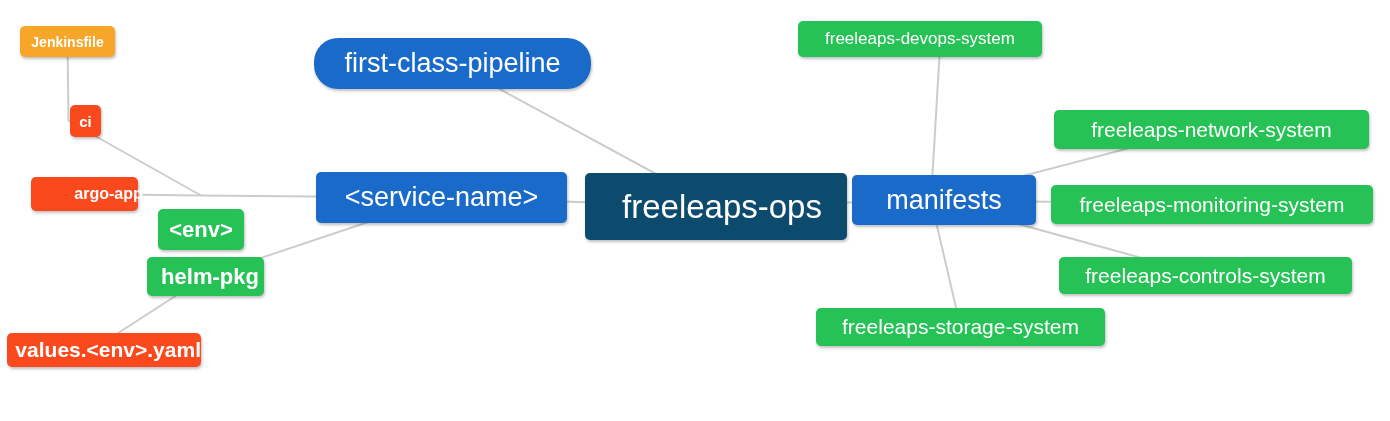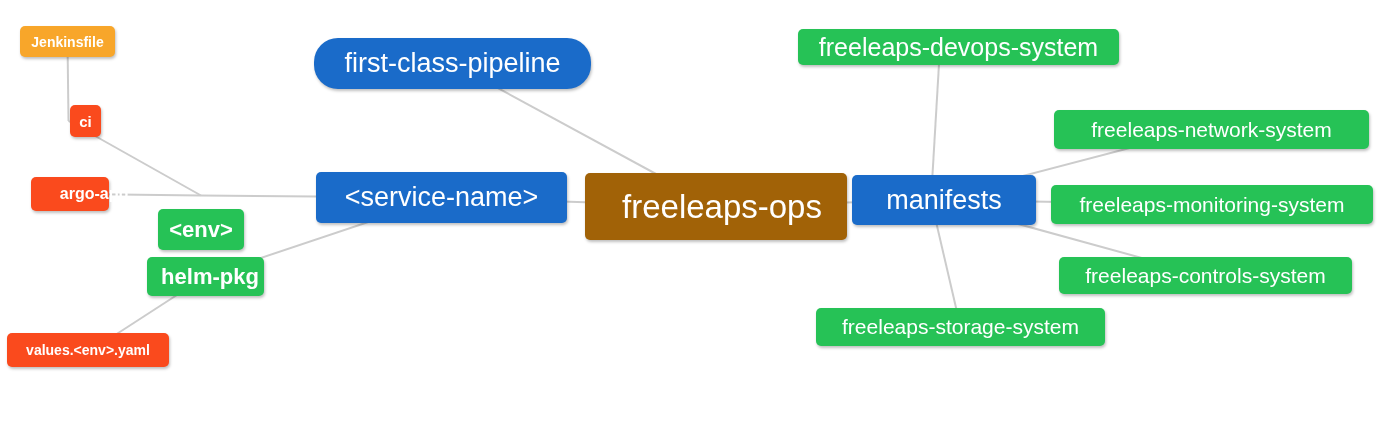--- a/index.html
+++ b/index.html
@@ -35,29 +35,29 @@
     white-space: nowrap;
     cursor: default;
     font-weight: 400;
     box-sizing: border-box;
   }
   .node span { pointer-events: none; }
 
   
   #node-jenkinsfile        { left:20px;   top:26px;  width:95px;  height:31px; font-size:14px; font-weight:700; }
   #node-ci                 { left:70px;   top:105px; width:31px;  height:32px; font-size:15px; font-weight:700; }
-  #node-argo-app           { left:31px;   top:177px; width:78px;  height:34px; font-size:16px; font-weight:700;padding-left:48px; }
+  #node-argo-app           { left:31px;   top:177px; width:107px;  height:34px; font-size:16px; font-weight:700;padding-left:48px; }
   #node-env                { left:158px;  top:175px; width:86px;  height:41px; font-size:22px; font-weight:700; }
   #node-helm-pkg           { left:147px;  top:257px; width:117px; height:39px; font-size:22px; font-weight:700; }
-  #node-values-env-yaml    { left:7px;    top:333px; width:162px; height:34px; font-size:14px; font-weight:700; }
+  #node-values-env-yaml    { left:7px;    top:333px; width:194px; height:34px; font-size:21px; font-weight:700;justify-content:flex-end; }
   #node-first-class-pipeline { left:314px; top:38px;  width:277px; height:51px; font-size:27px; }
   #node-service-name       { left:316px;  top:172px; width:251px; height:51px; font-size:27px; }
   #node-freeleaps-ops      { left:585px;  top:173px; width:262px; height:67px; font-size:33px; }
   #node-manifests          { left:852px;  top:175px; width:184px; height:50px; font-size:27px; }
-  #node-devops             { left:798px;  top:29px;  width:321px; height:36px; font-size:25px; }
+  #node-devops             { left:798px;  top:21px;  width:244px; height:36px; font-size:17px; }
   #node-network            { left:1054px; top:110px; width:315px; height:39px; font-size:21px; }
   #node-monitoring         { left:1051px; top:185px; width:322px; height:39px; font-size:21px; }
   #node-controls           { left:1059px; top:257px; width:293px; height:37px; font-size:21px;align-items:center; }
   #node-storage            { left:816px;  top:308px; width:289px; height:38px; font-size:21px; }
 </style>
 </head>
 <body>
 
 <div id="canvas">
 
@@ -103,21 +103,21 @@
   </div>
 
   <div class="node" id="node-first-class-pipeline" style="background: rgb(26, 107, 201); color: rgb(255, 255, 255); border-radius: 24px;">
     <span>first-class-pipeline</span>
   </div>
 
   <div class="node" id="node-service-name" style="background: rgb(26, 107, 201); color: rgb(255, 255, 255);">
     <span>&lt;service-name&gt;</span>
   </div>
 
-  <div class="node" id="node-freeleaps-ops" style="background: #a16207; color: rgb(255, 255, 255); padding-left: 12px;">
+  <div class="node" id="node-freeleaps-ops" style="background: #0c4a6e; color: rgb(255, 255, 255); padding-left: 12px;">
     <span>freeleaps-ops</span>
   </div>
 
   <div class="node" id="node-manifests" style="background: rgb(26, 107, 201); color: rgb(255, 255, 255);">
     <span>manifests</span>
   </div>
 
   <div class="node" id="node-devops" style="background: rgb(38, 194, 86); color: rgb(255, 255, 255);">
     <span>freeleaps-devops-system</span>
   </div>

